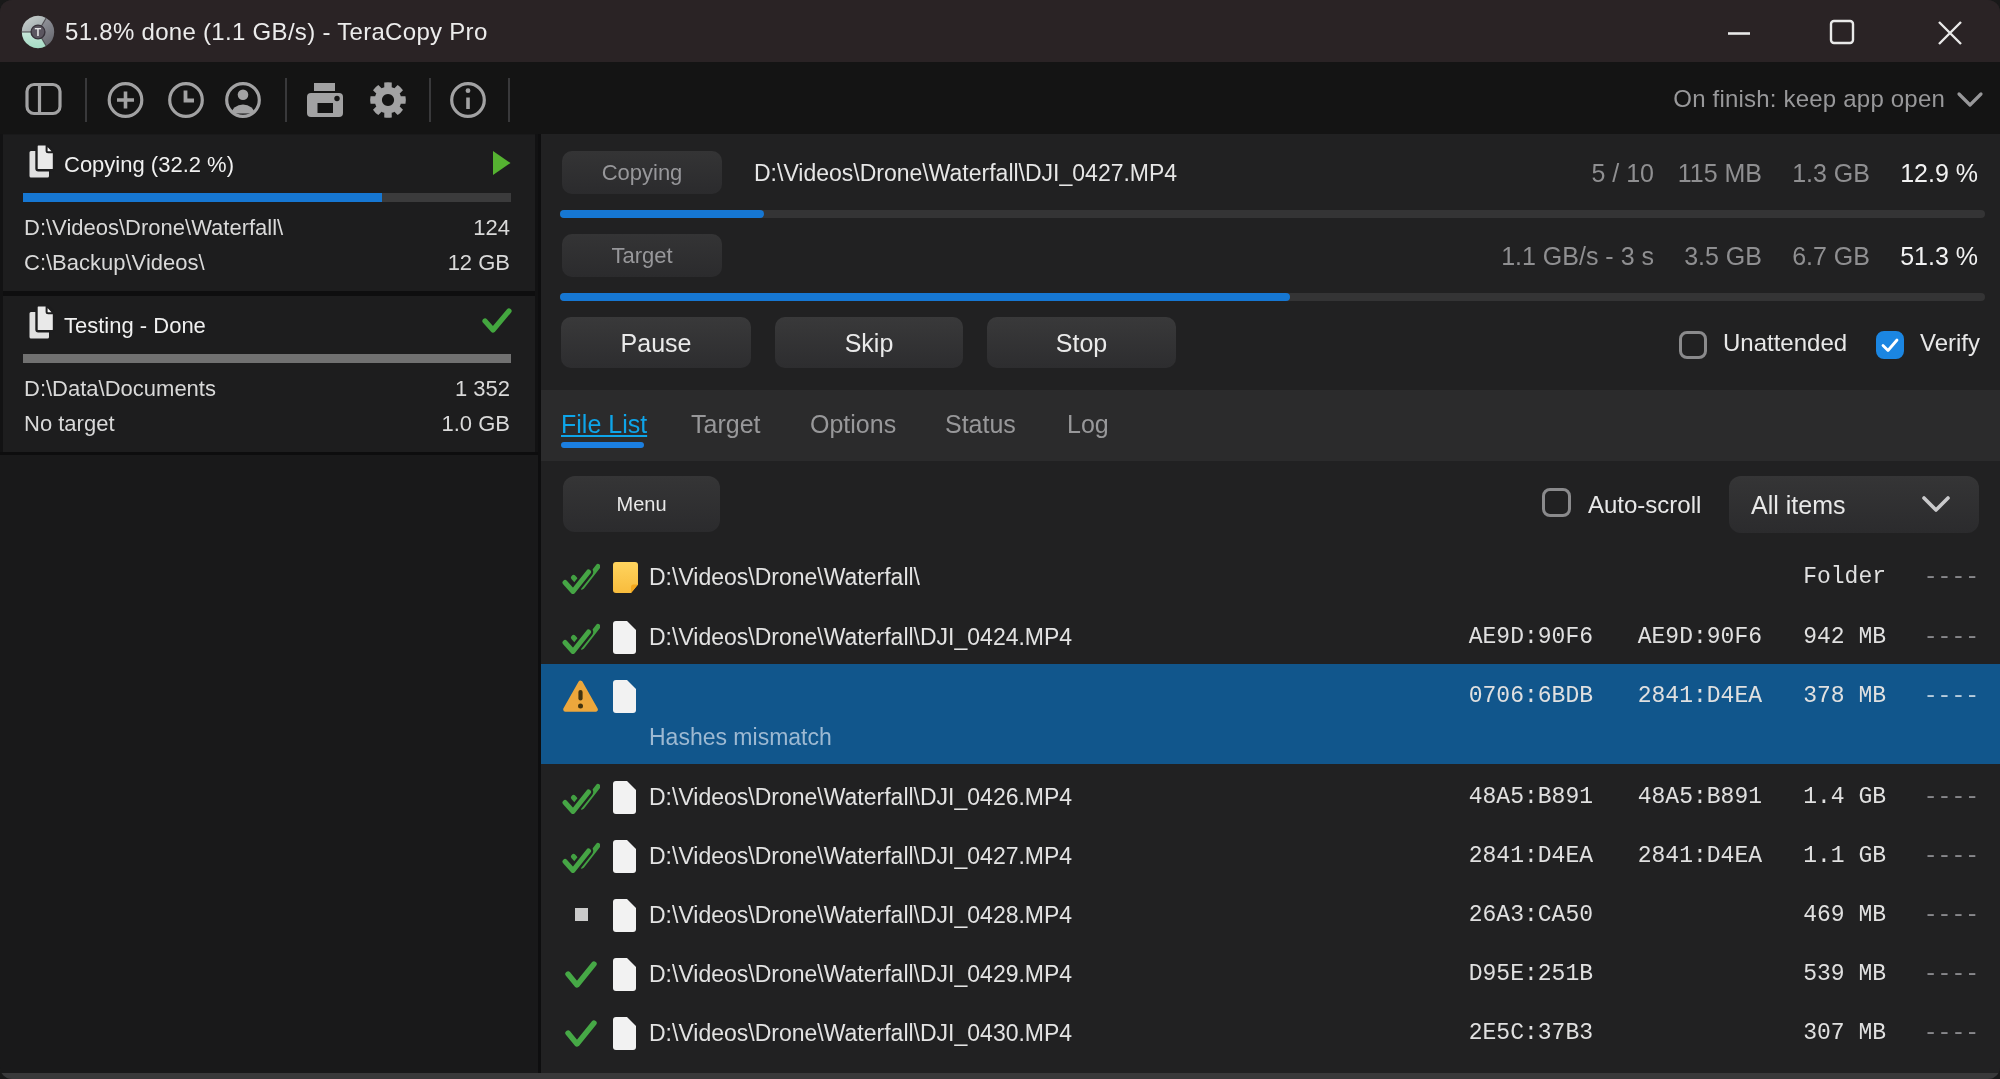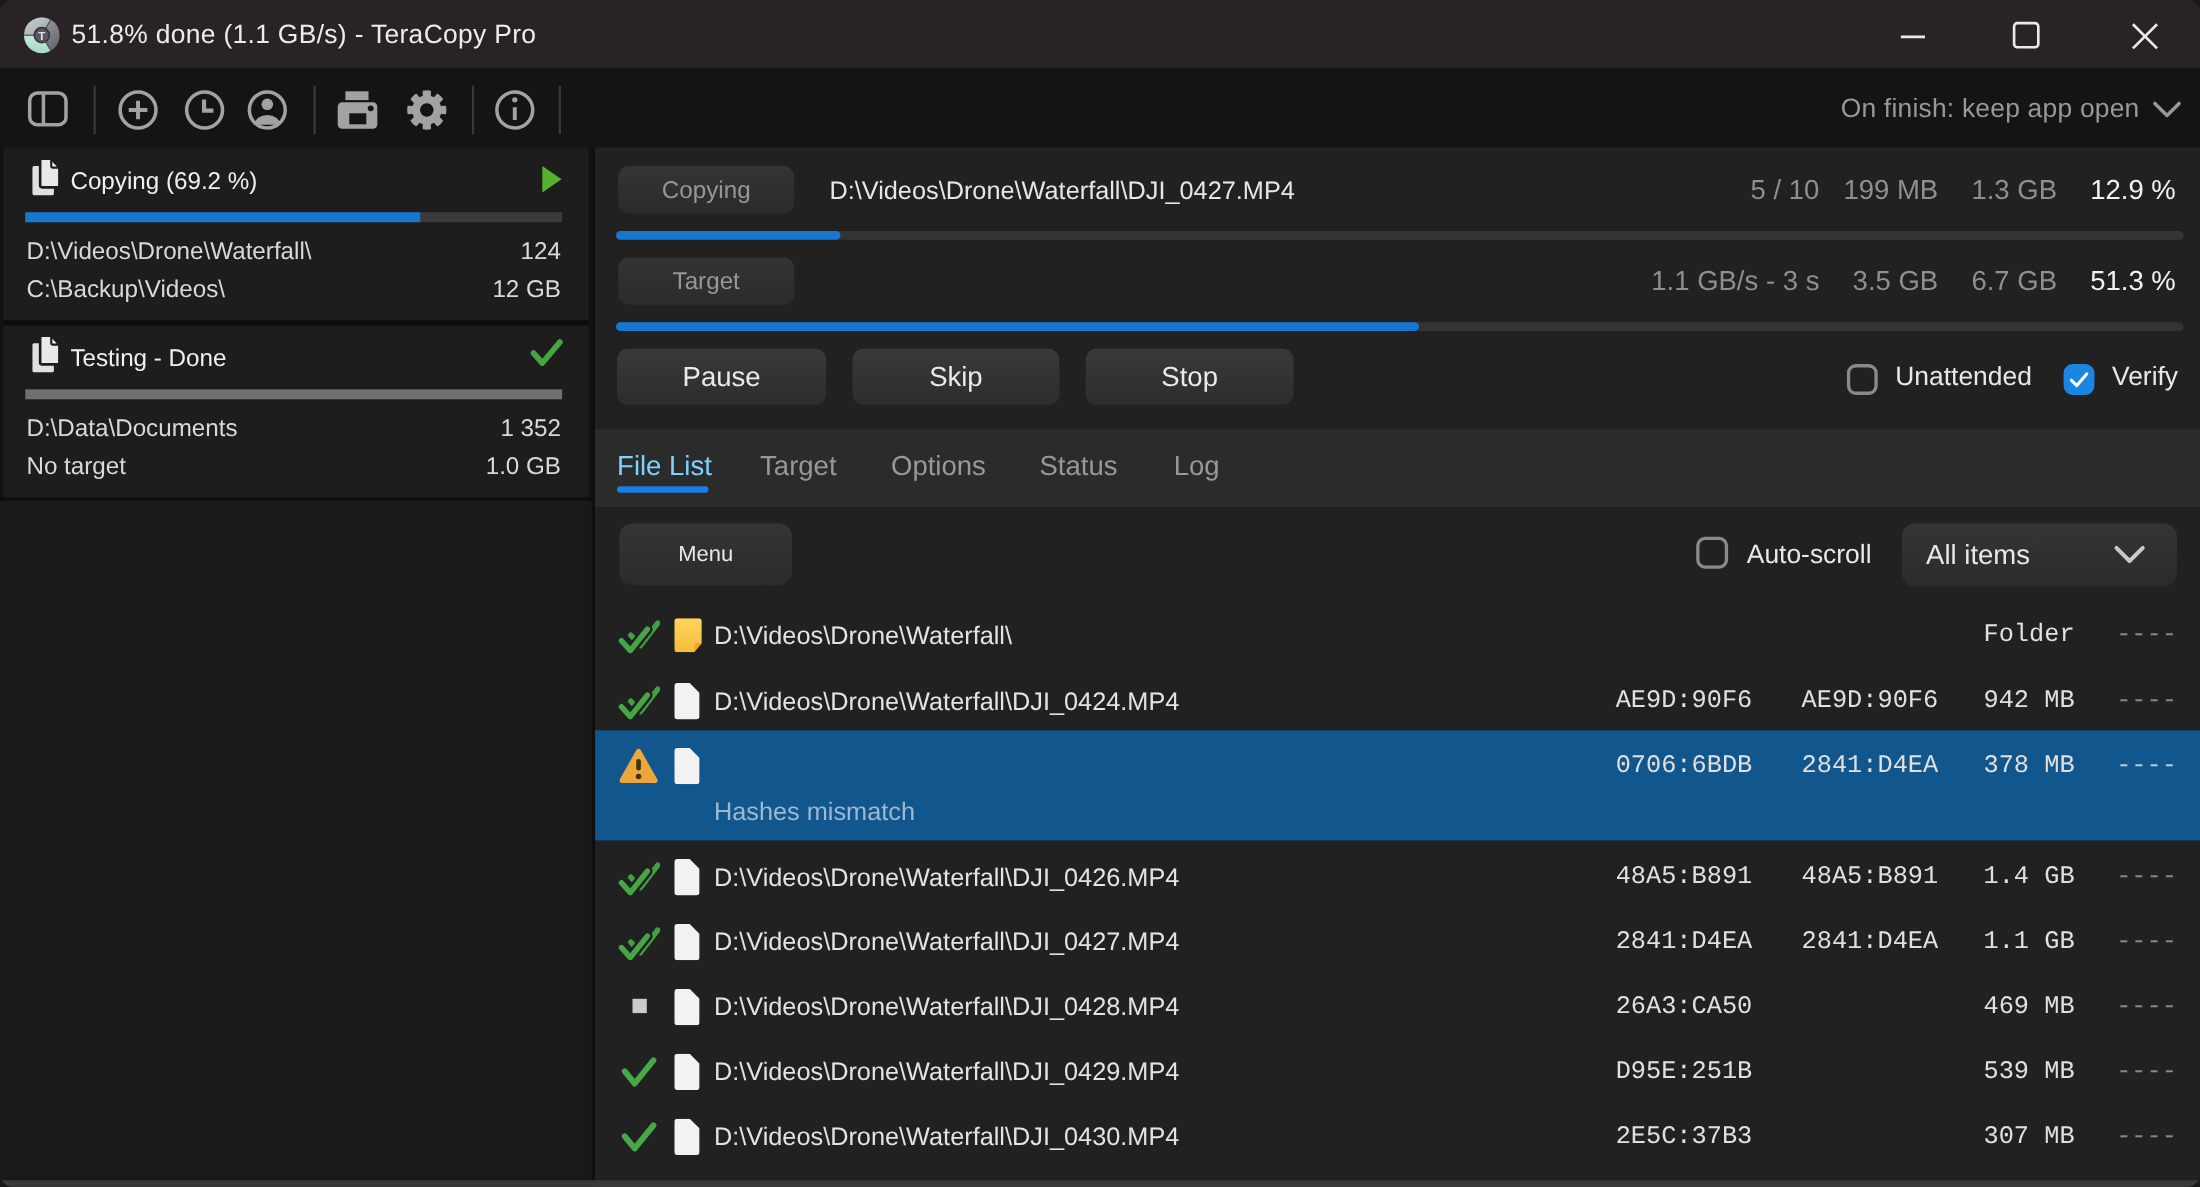--- a/index.html
+++ b/index.html
@@ -31,21 +31,21 @@
   .pill{position:absolute;left:21px;width:160px;height:43px;background:linear-gradient(180deg,#343435,#2b2b2d);border-radius:10px;text-align:center;line-height:44px;font-size:22px;color:#97979a;}
   .mpath{position:absolute;left:213px;font-size:23px;color:#e6e6e6;height:43px;line-height:44px;}
   .stat{position:absolute;font-size:25px;color:#8f8f91;height:43px;line-height:44px;}
   .stat.w{color:#f2f2f2;}
   .mbar{position:absolute;left:19px;width:1425px;height:8px;background:#343435;border-radius:4px;}
   .mbar .fill{position:absolute;left:0;top:0;height:8px;background:#1677d3;border-radius:4px;}
   .btn{position:absolute;top:183px;height:51px;background:linear-gradient(180deg,#39393a,#2d2d2f);border-radius:10px;text-align:center;line-height:52px;font-size:25px;color:#eaeaea;}
   
   #tabstrip{position:absolute;left:0;top:256px;width:1459px;height:71px;background:#2b2b2c;}
   .tab{position:absolute;top:0;height:71px;line-height:69px;font-size:25px;color:#98989a;}
-  .tab.active{color:#7dd3fc;}
+  .tab.active{color:#0ea5e9;text-decoration:underline;}
   #tabline{position:absolute;left:20px;top:52px;width:83px;height:6px;background:#1b7fe1;border-radius:3px;}
   
   #filearea{position:absolute;left:0;top:327px;width:1459px;height:618px;background:#212122;}
   #menubtn{position:absolute;left:22px;top:15px;width:157px;height:56px;background:linear-gradient(180deg,#353536,#2b2b2d);border-radius:12px;text-align:center;line-height:57px;font-size:20px;color:#e8e8e8;}
   #allitems{position:absolute;left:1188px;top:15px;width:250px;height:57px;background:linear-gradient(180deg,#353536,#2b2b2d);border-radius:12px;font-size:25px;color:#e8e8e8;line-height:58px;}
   .cklabel{position:absolute;font-size:24px;color:#e8e8e8;}
   .ckbox{position:absolute;width:28px;height:28px;border:3px solid #8a8a8c;border-radius:8px;box-sizing:border-box;background:transparent;}
   
   .frow{position:absolute;left:0;width:1459px;height:60px;}
   .ftext{position:absolute;left:108px;top:0;height:60px;line-height:61px;font-size:23px;color:#e3e3e3;}
@@ -126,21 +126,21 @@
   <div id="left">
     <div class="card" id="card1">
       <svg class="abs" style="left:24px;top:8px;" width="30" height="36" viewBox="0 0 30 36">
         <path d="M4,8 h8 v18 h10 v7 a1.5,1.5 0 0 1 -1.5,1.5 h-16.5 a1.5,1.5 0 0 1 -1.5,-1.5 v-23.5 a1.5,1.5 0 0 1 1.5,-1.5 z" fill="#e0e0e0"></path>
         <path d="M11.5,1.2 h8.5 l7,7.5 v16.8 a1.8,1.8 0 0 1 -1.8,1.8 h-13.9 a1.8,1.8 0 0 1 -1.8,-1.8 v-22.5 a1.8,1.8 0 0 1 1.8,-1.8 z" fill="#e9e9e9" stroke="#1d1d1e" stroke-width="2.4"></path>
         <path d="M19.6,1.5 l7.3,7.8 h-5.8 a1.5,1.5 0 0 1 -1.5,-1.5 z" fill="#f6f6f6" stroke="#1d1d1e" stroke-width="2"></path>
       </svg>
       <svg class="abs" style="left:489px;top:15px;" width="19" height="26" viewBox="0 0 19 26">
         <path d="M1,1 L18.5,13 L1,25 Z" fill="#55b231"></path>
       </svg>
-      <div class="cardtitle">Copying (69.2 %)</div>
+      <div class="cardtitle">Copying (32.2 %)</div>
       <div class="cardbar">
           <div class="fill" style="width:359px"></div>
         </div>
       <div class="crow" style="top:81px;"><span>D:\Videos\Drone\Waterfall\</span><span class="v">124</span></div>
       <div class="crow" style="top:116px;"><span>C:\Backup\Videos\</span><span class="v">12 GB</span></div>
     </div>
     <div id="leftgap1"></div>
     <div class="abs" style="left:0;top:0;width:3px;height:321px;background:#121213;"></div>
     <div class="abs" style="left:535px;top:0;width:3px;height:321px;background:#121213;"></div>
     <div class="abs" style="left:0;top:318px;width:538px;height:3px;background:#0d0d0e;"></div>
@@ -157,21 +157,21 @@
       <div class="cardbar" style="background:#717171;"></div>
       <div class="crow" style="top:81px;"><span>D:\Data\Documents</span><span class="v">1 352</span></div>
       <div class="crow" style="top:116px;"><span>No target</span><span class="v">1.0 GB</span></div>
     </div>
   </div>
   <div id="vdiv"></div>
   <div id="main">
     <div class="pill" style="top:17px;">Copying</div>
     <div class="mpath" style="top:17px;">D:\Videos\Drone\Waterfall\DJI_0427.MP4</div>
     <div class="stat" style="top:17px;right:346px;">5 / 10</div>
-    <div class="stat" style="top:17px;right:238px;">199 MB</div>
+    <div class="stat" style="top:17px;right:238px;">115 MB</div>
     <div class="stat" style="top:17px;right:130px;">1.3 GB</div>
     <div class="stat w" style="top:17px;right:22px;">12.9 %</div>
     <div class="mbar" style="top:76px;">
         <div class="fill" style="width:204px"></div>
       </div>
     <div class="pill" style="top:100px;">Target</div>
     <div class="stat" style="top:100px;right:346px;">1.1 GB/s - 3 s</div>
     <div class="stat" style="top:100px;right:238px;">3.5 GB</div>
     <div class="stat" style="top:100px;right:130px;">6.7 GB</div>
     <div class="stat w" style="top:100px;right:22px;">51.3 %</div>

